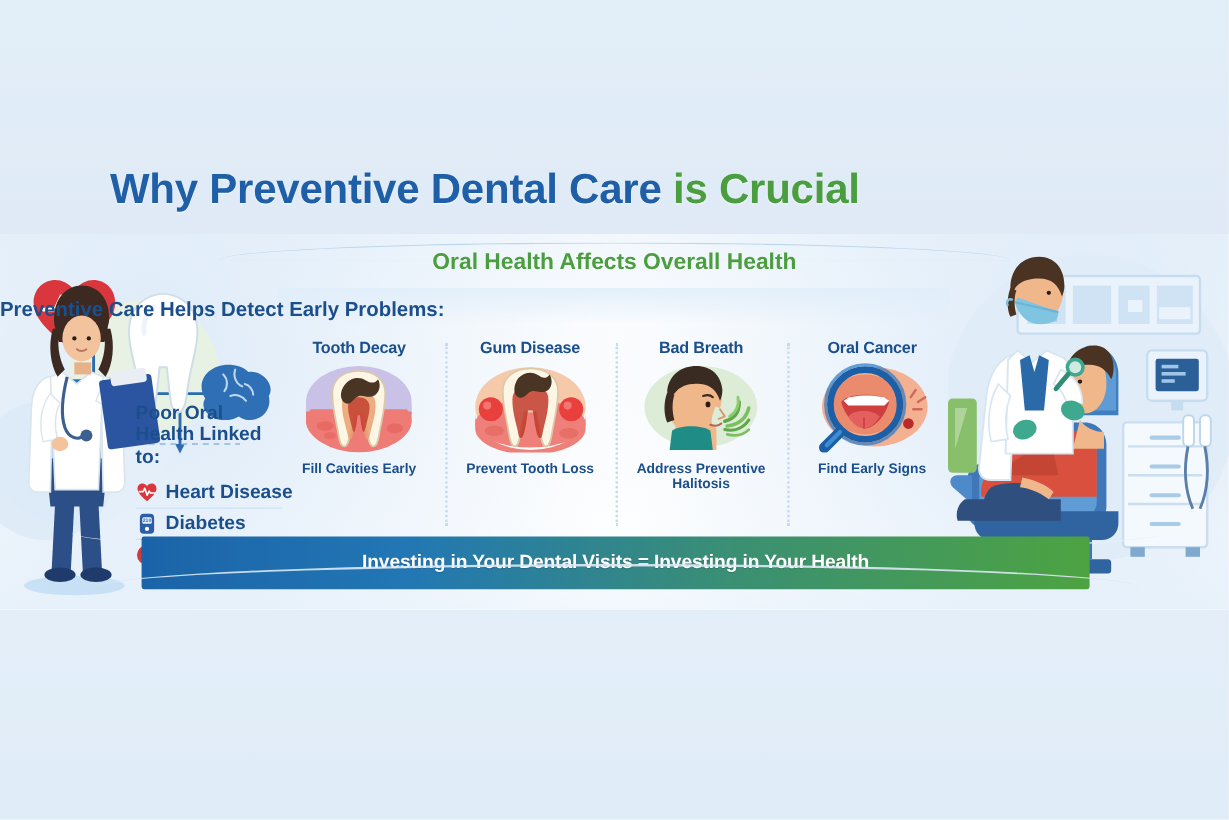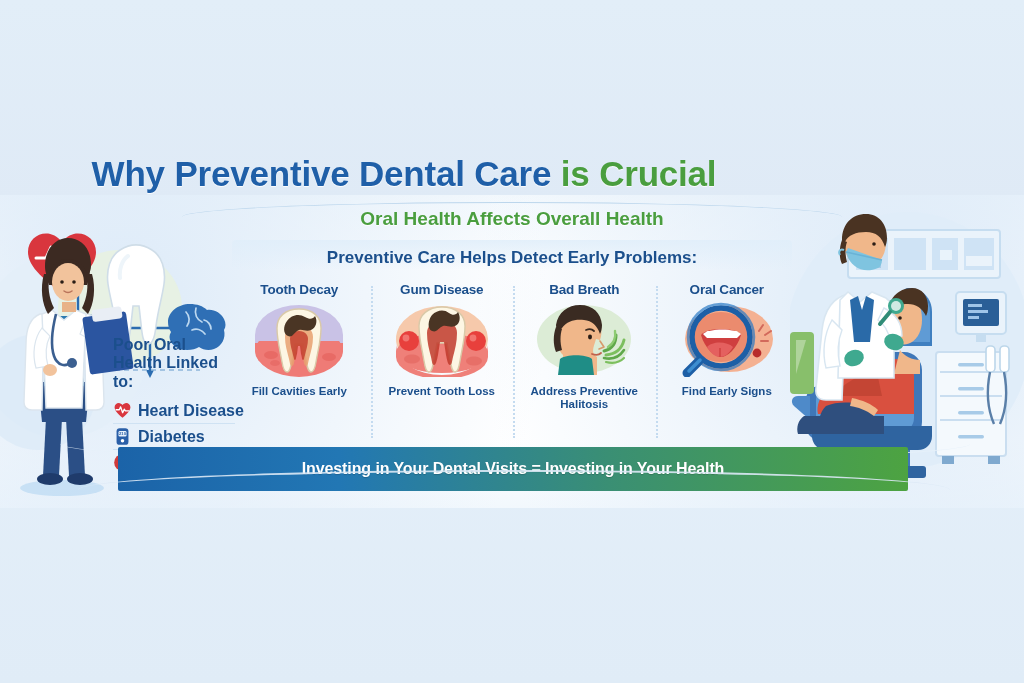--- a/index.html
+++ b/index.html
@@ -20,42 +20,42 @@
   .panel-glow{
     position:absolute;left:0;top:0;width:100%;height:100%;
     background:
       radial-gradient(circle at 12% 35%, #dceaf8 0%, rgba(220,234,248,0) 46%),
       radial-gradient(circle at 88% 35%, #dceaf8 0%, rgba(220,234,248,0) 46%),
       linear-gradient(180deg,#f4f9fd 0%, #ffffff 24%, #ffffff 78%, #f2f8fd 100%);
   }
 
   
   .headline{
-    position:absolute;left:0;top:156px;width:808px;text-align:center;
+    position:absolute;left:0;top:140px;width:808px;text-align:center;
     z-index:6;
   }
   .headline h1{
     margin:0;font-size:35px;font-weight:bold;letter-spacing:-0.2px;
     color:#1f5fa8;line-height:1.05;
     text-shadow:0 1px 1px rgba(255,255,255,.9);
   }
   .headline h1 .green{color:#4a9e3f;}
   .title-rule{
     position:absolute;left:182px;top:202px;width:660px;height:14px;
     border-top:1.6px solid #bcd6ec;border-radius:50%/100% 100% 0 0;
     z-index:6;
   }
   .subtitle{
     position:absolute;left:0;top:208px;width:1024px;text-align:center;z-index:7;
     font-size:19px;font-weight:bold;color:#4a9e3f;
     text-shadow:0 1px 0 rgba(255,255,255,.9);
   }
 
   .section-head{
-    position:absolute;left:0;top:248px;width:1024px;text-align:center;z-index:7;
+    position:absolute;left:0;top:248px;width:1024px;z-index:7;
     font-size:17px;font-weight:bold;color:#1b4f8c;
   }
   .section-head-bg{
     position:absolute;left:232px;top:240px;width:560px;height:30px;
     background:linear-gradient(180deg,rgba(224,238,250,.85),rgba(255,255,255,0));
     border-radius:4px;z-index:6;
   }
 
   
   .cards{

